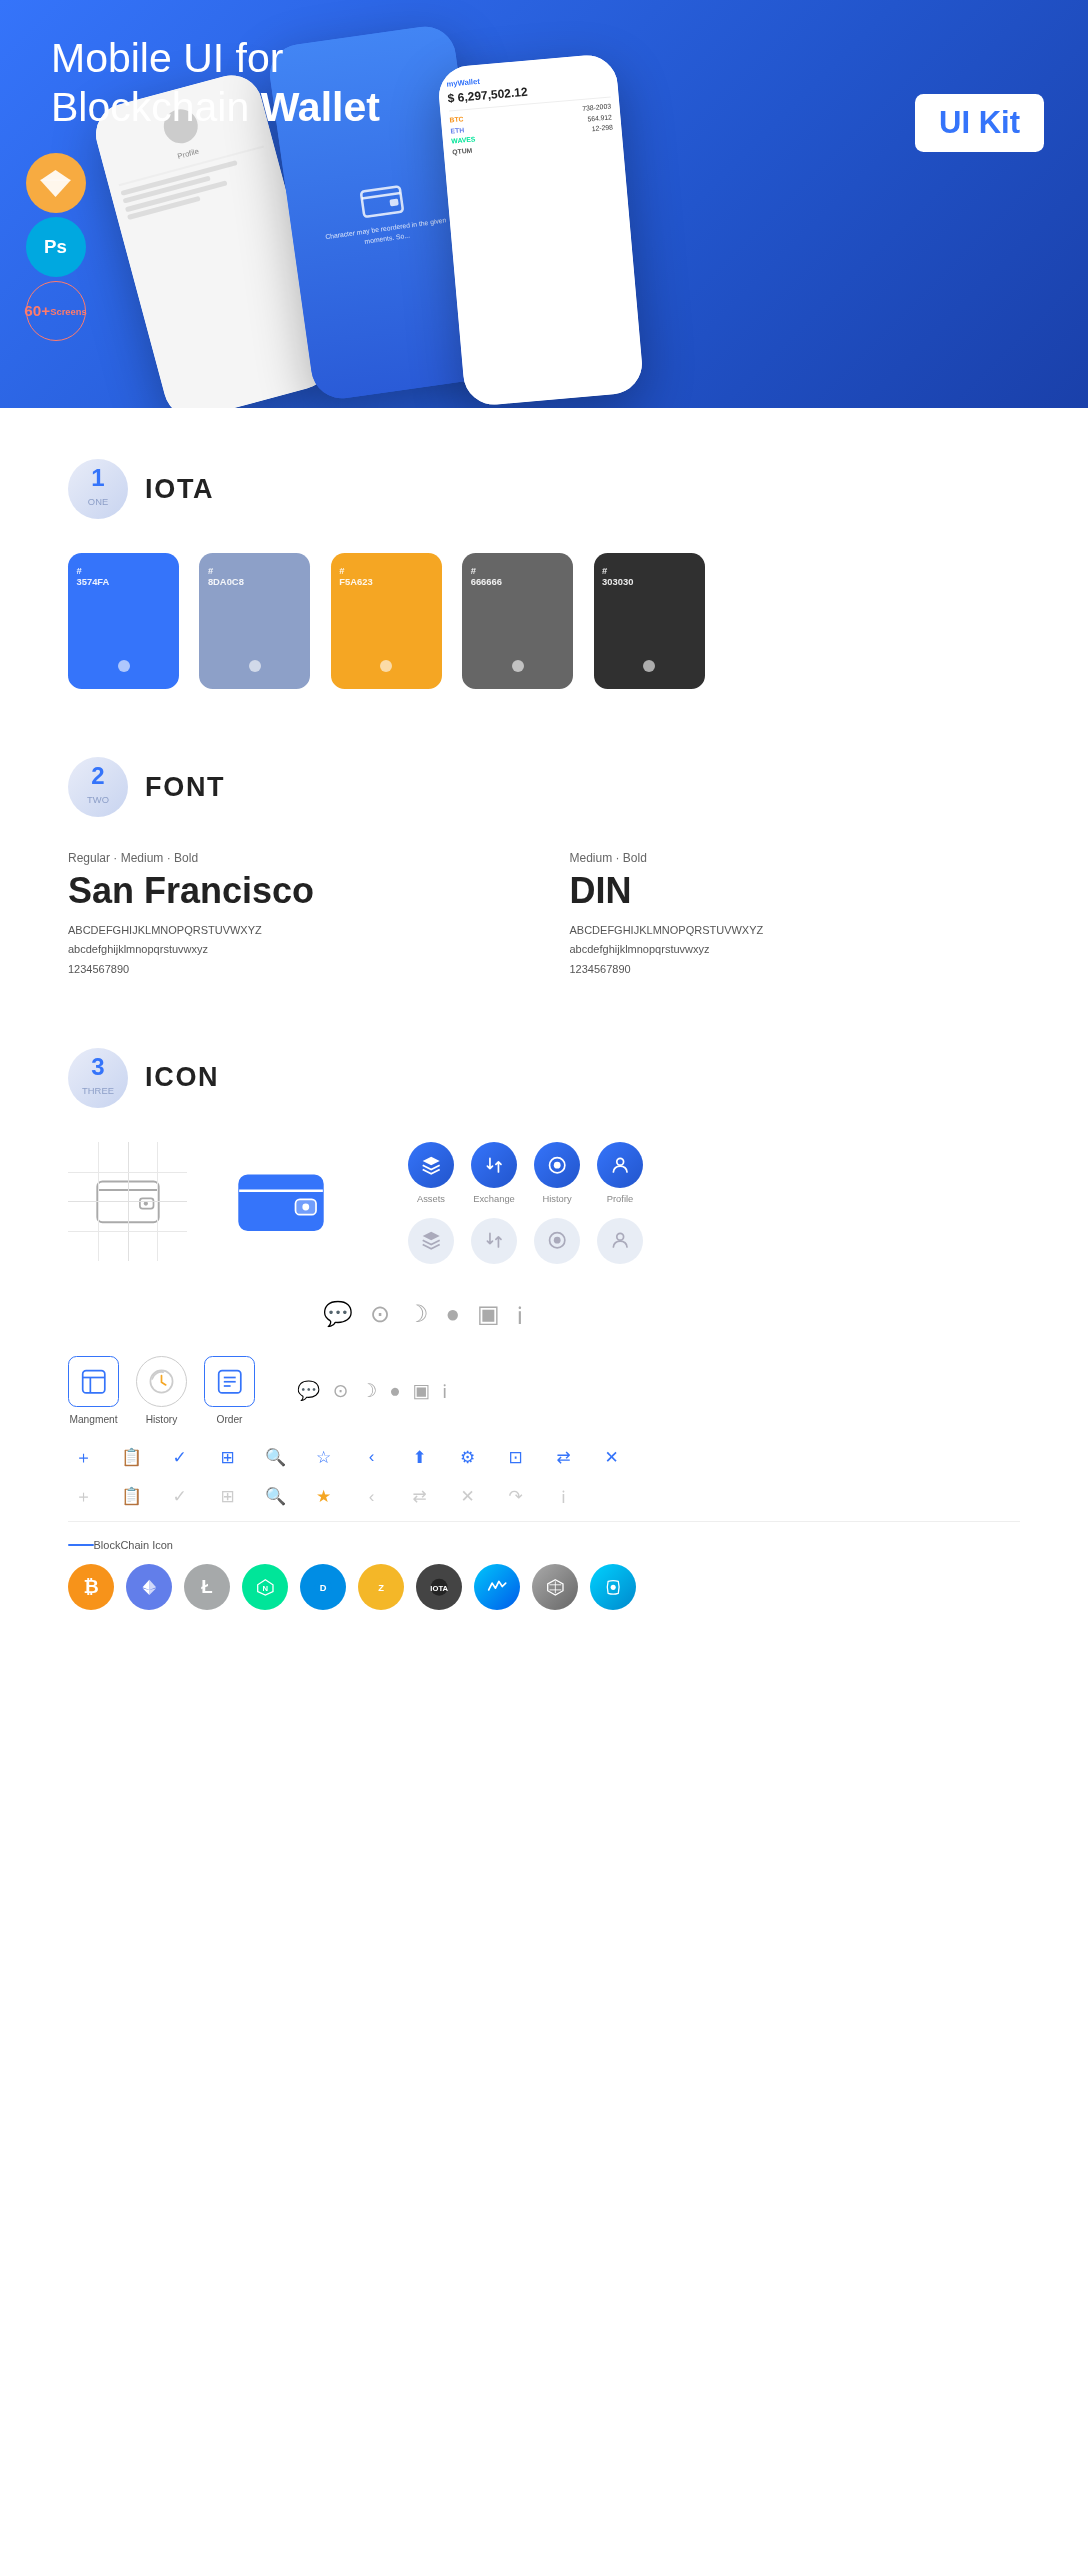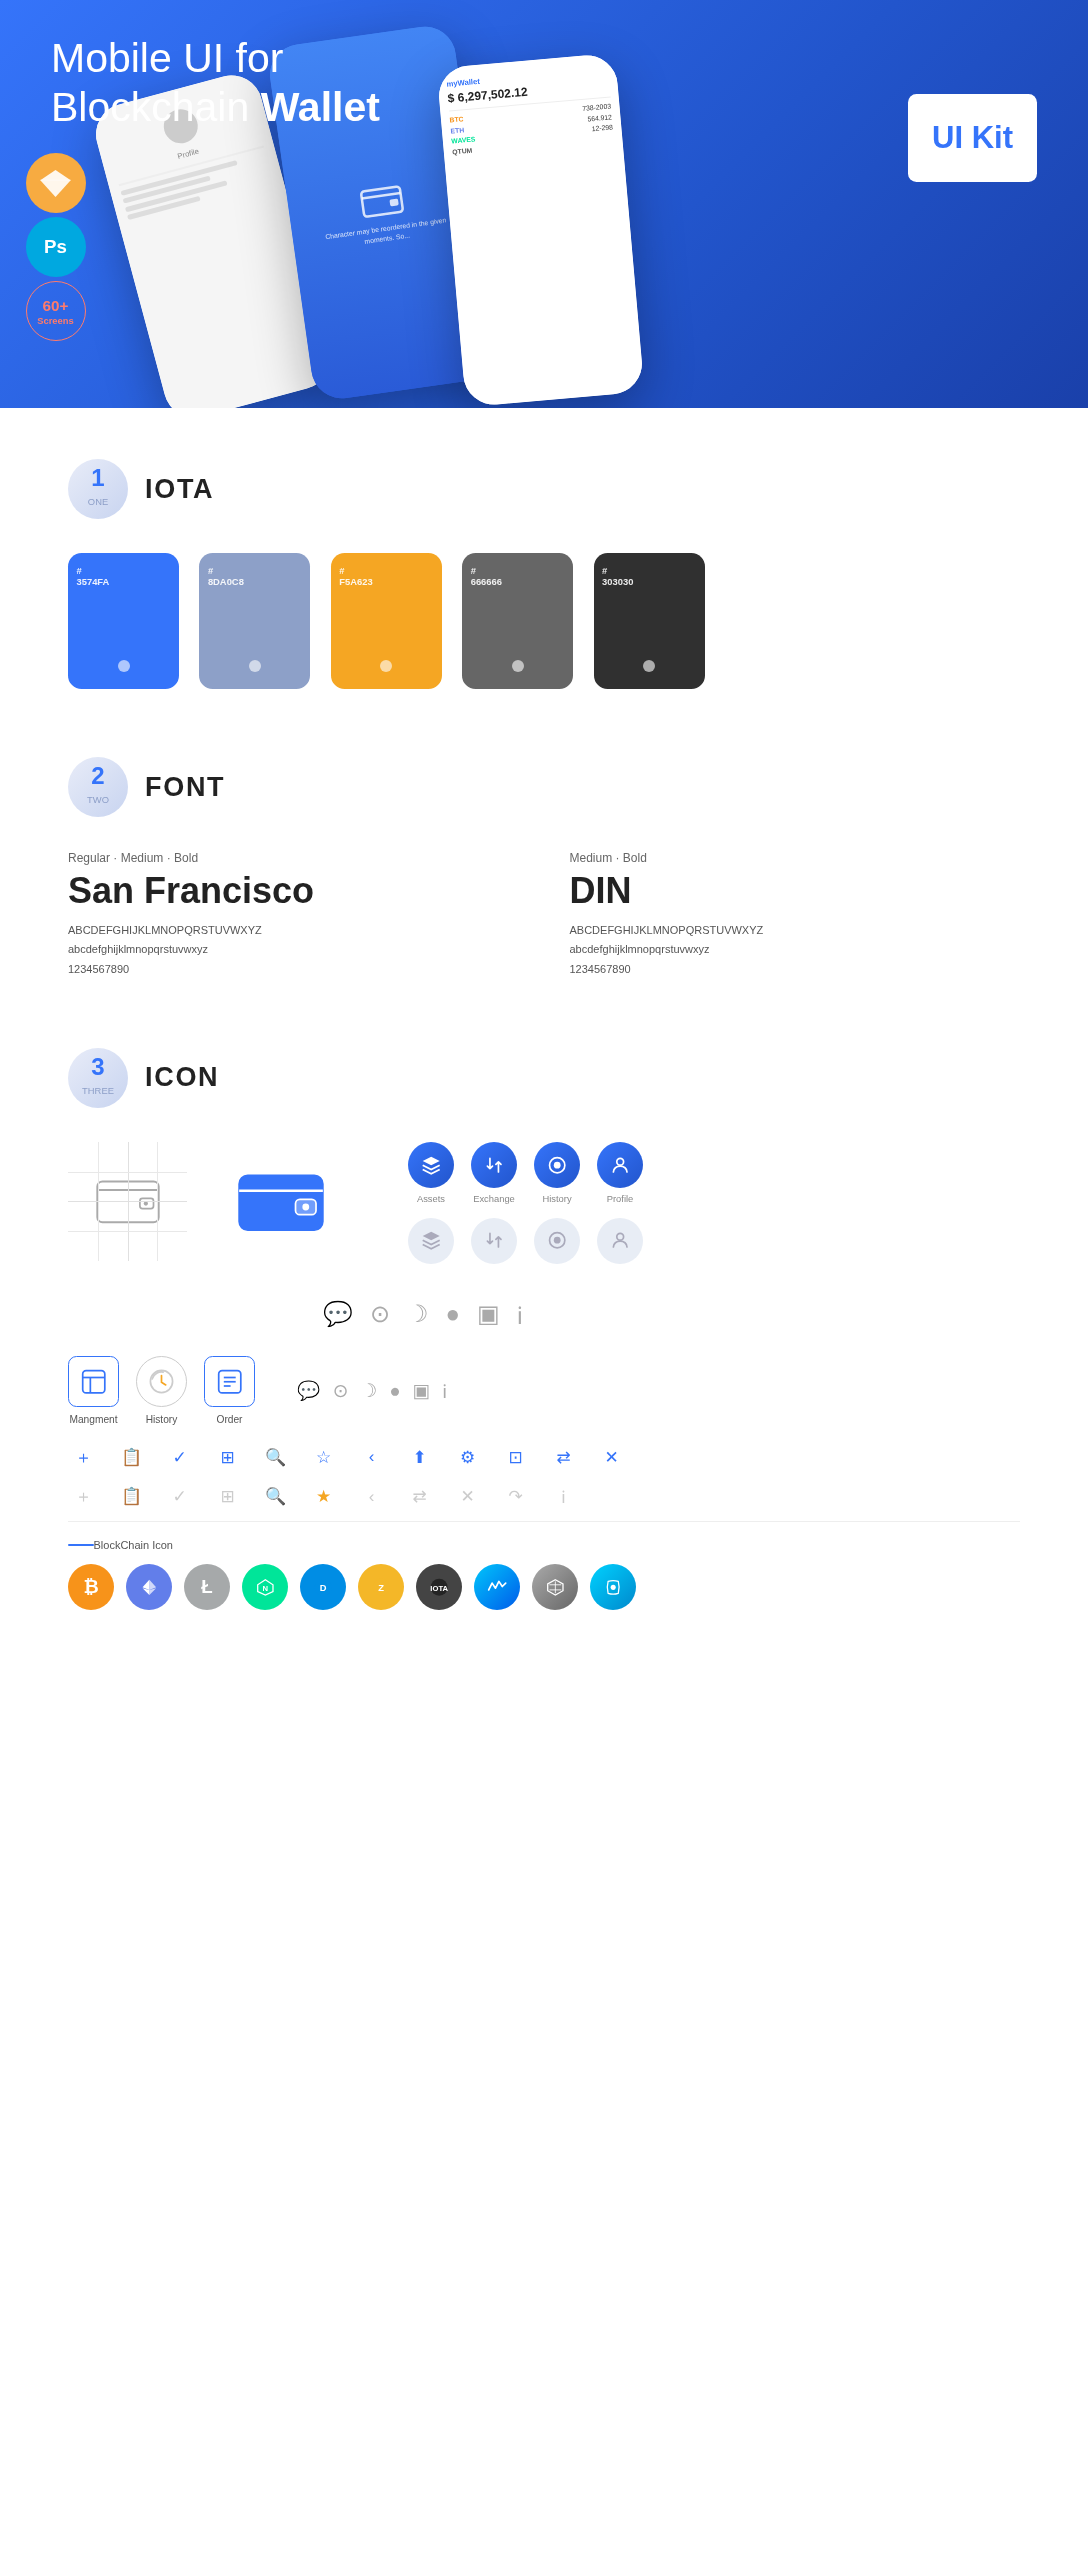--- a/index.html
+++ b/index.html
@@ -22,26 +22,26 @@
       font-weight: 400;
       line-height: 1.2;
       max-width: 425px;
       z-index: 10;
       position: relative;
     }
     .hero-title strong { font-weight: 800; }
     .ui-kit-badge {
       position: absolute;
       top: 94px;
-      right: 51px;
+      right: 44px;
       background: #fff;
       color: #3574FA;
       font-size: 31px;
       font-weight: 800;
-      padding: 26px 24px;
+      padding: 11px 24px;
       border-radius: 8.5px;
       z-index: 20;
     }
     .hero-badges {
       position: absolute;
       left: 25.5px;
       top: 153px;
       display: flex;
       flex-direction: column;
       gap: 4px;
@@ -359,21 +359,21 @@
   <div class="hero-badges">
     <div class="badge-circle badge-sketch">
       <svg width="31" height="27" viewBox="0 0 36 32">
           <path d="M18 0L0 12l18 20 18-20z" fill="rgba(255,255,255,0.9)"></path>
           <path d="M0 12h36" stroke="rgba(255,255,255,0.6)" stroke-width="1"></path>
         </svg>
     </div>
     <div class="badge-circle badge-ps">
       <span style="font-size:18.7px;font-weight:800;color:#fff;">Ps</span>
     </div>
-    <div class="badge-circle badge-screens" style="border:1.7px solid #ff7b6b;flex-direction:column;">
+    <div class="badge-circle badge-screens" style="border:1.7px solid #ff7b6b;flex-direction:row;">
       <span class="num" style="color:#ff7b6b;font-size:15.3px;font-weight:800;">60+</span>
       <span style="color:#ff7b6b;font-size:9.4px;">Screens</span>
     </div>
   </div>
 
   <div class="phones-container">
 
     <div class="phone phone-left">
       <div style="background:#f5f5f5;width:100%;height:100%;display:flex;flex-direction:column;padding:13.6px 10.2px;">
         <div style="background:#ccc;width:34px;height:34px;border-radius:50%;margin:6.8px auto;"></div>

